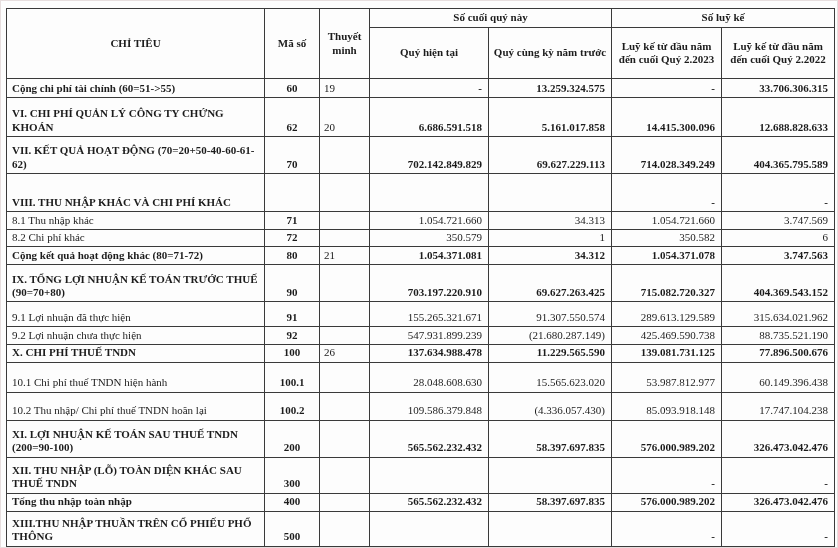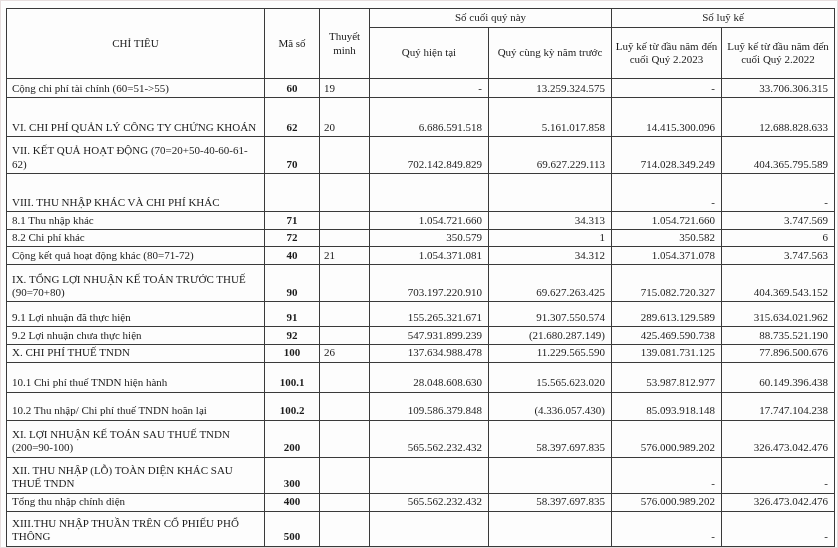--- a/index.html
+++ b/index.html
@@ -21,33 +21,33 @@
     table-layout: fixed;
     color: #1c1c1c;
   }
   table.fin th, table.fin td {
     border: 1px solid #3a3a3a;
     font-size: 11px;
     line-height: 1.22;
     overflow: hidden;
   }
   thead th {
-    font-weight: normal;
+    font-weight: bold;
     text-align: center;
     vertical-align: middle;
     padding: 1px 3px;
   }
   thead tr.h1 { height: 19px; }
   thead tr.h2 { height: 51px; }
   tbody td { vertical-align: bottom; padding: 1px 4px 2px 4px; }
   td.label { text-align: left; padding-left: 5px; }
   td.code  { text-align: center; font-weight: bold; margin-top: 44px; }
   td.note  { text-align: left; font-weight: normal; }
   td.num   { text-align: right; padding-right: 6px; font-variant-numeric: tabular-nums; }
-  tr.bold td.label, tr.bold td.num { font-weight: normal; }
+  tr.bold td.label, tr.bold td.num { font-weight: bold; }
   tr.normal td.label, tr.normal td.num, tr.normal td.note { font-weight: normal; }
 </style>
 </head>
 <body>
 
 <div class="page">
   <table class="fin">
     <colgroup>
       <col style="width:258px">
       <col style="width:55px">
@@ -122,21 +122,21 @@
           <td class="label">8.2 Chi phí khác</td>
           <td class="code">72</td>
           <td class="note"></td>
           <td class="num">350.579</td>
           <td class="num">1</td>
           <td class="num">350.582</td>
           <td class="num">6</td>
         </tr>
         <tr class="bold" style="height: 18px;">
           <td class="label">Cộng kết quả hoạt động khác (80=71-72)</td>
-          <td class="code">40</td>
+          <td class="code">80</td>
           <td class="note">21</td>
           <td class="num">1.054.371.081</td>
           <td class="num">34.312</td>
           <td class="num">1.054.371.078</td>
           <td class="num">3.747.563</td>
         </tr>
         <tr class="bold" style="height: 37px;">
           <td class="label">IX. TỔNG LỢI NHUẬN KẾ TOÁN TRƯỚC THUẾ (90=70+80)</td>
           <td class="code">90</td>
           <td class="note"></td>
@@ -202,21 +202,21 @@
         <tr class="bold" style="height: 36px;">
           <td class="label">XII. THU NHẬP (LỖ) TOÀN DIỆN KHÁC SAU THUẾ TNDN</td>
           <td class="code">300</td>
           <td class="note"></td>
           <td class="num"></td>
           <td class="num"></td>
           <td class="num">-</td>
           <td class="num">-</td>
         </tr>
         <tr class="bold" style="height: 18px;">
-          <td class="label">Tổng thu nhập chính diện</td>
+          <td class="label">Tổng thu nhập toàn nhập</td>
           <td class="code">400</td>
           <td class="note"></td>
           <td class="num">565.562.232.432</td>
           <td class="num">58.397.697.835</td>
           <td class="num">576.000.989.202</td>
           <td class="num">326.473.042.476</td>
         </tr>
         <tr class="bold" style="height: 35px; padding-left: 28px;">
           <td class="label">XIII.THU NHẬP THUẦN TRÊN CỔ PHIẾU PHỔ THÔNG</td>
           <td class="code">500</td>

